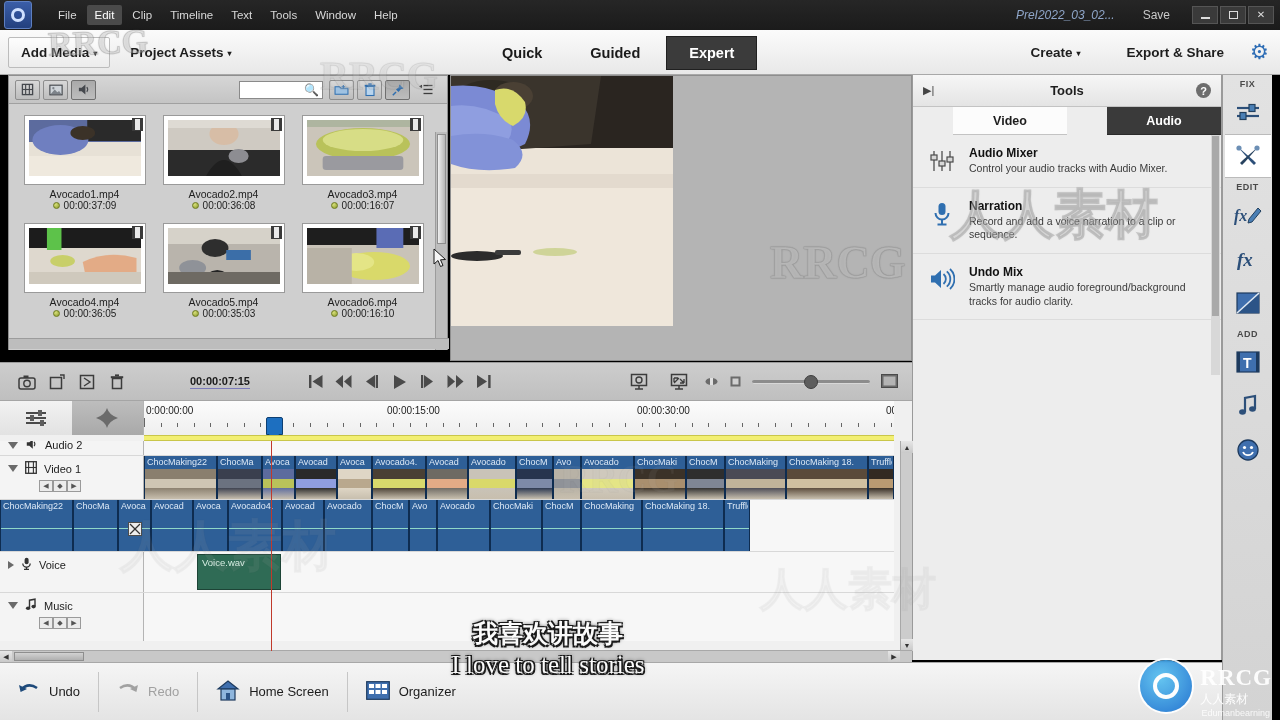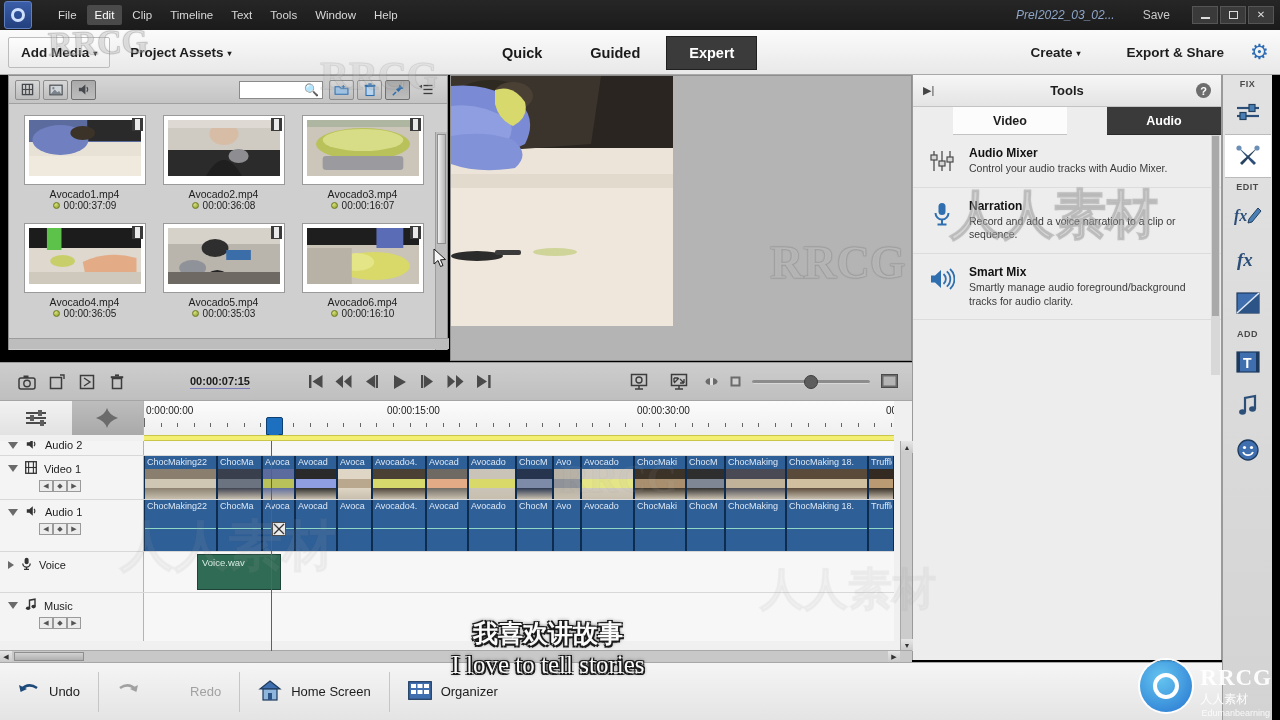--- a/index.html
+++ b/index.html
@@ -347,21 +347,21 @@
   .bottombar {
     position: absolute; bottom: 0; left: 0; width: 1222px; height: 58px;
     background: linear-gradient(#f5f5f5,#e4e4e4); border-top: 1px solid #a8a8a8;
     display: flex; align-items: center;
   }
   .bb-item {
     display: flex; align-items: center; gap: 9px; padding: 0 18px; height: 40px;
   }
   .bb-item + .bb-item { border-left: 1px solid #c6c6c6; }
   .bb-lbl { font-size: 13px; color: #1c1c1c; }
-  .bb-lbl.dim { color: #a1a1a1; margin-left: 42px; }
+  .bb-lbl.dim { color: #a1a1a1; }
 
   
   .subs {
     position: absolute; left: 0; bottom: 40px; width: 1096px;
     text-align: center; z-index: 60; pointer-events: none;
   }
   .sub-cn {
     font-size: 25px; font-weight: bold; color: #fbfbfb;
     font-family: "DejaVu Sans", sans-serif;
     text-shadow: -1.5px -1.5px 0 #1a1a1a, 1.5px -1.5px 0 #1a1a1a,
@@ -725,21 +725,21 @@
     <div class="tool-row">
       <div class="tool-icon">
         <svg width="26" height="24" viewBox="0 0 26 24">
           <path d="M2 8.5 h4 L12 3 v18 L6 15.5 H2 Z" fill="#2f6fb0"></path>
           <path d="M14.5 7 a6.5 6.5 0 0 1 0 10" fill="none" stroke="#2f6fb0" stroke-width="1.8"></path>
           <path d="M17.8 4.4 a10 10 0 0 1 0 15.2" fill="none" stroke="#2f6fb0" stroke-width="1.8"></path>
           <path d="M21 2 a13.5 13.5 0 0 1 0 20" fill="none" stroke="#2f6fb0" stroke-width="1.8"></path>
         </svg>
       </div>
       <div>
-        <div class="tool-title">Smart Mix</div>
+        <div class="tool-title">Undo Mix</div>
         <div class="tool-desc">Smartly manage audio foreground/background tracks for audio clarity.</div>
       </div>
     </div>
     <div class="tools-scroll">
         <i></i>
       </div>
   </div>
 
   <div class="rail">
     <div class="rail-label">FIX</div>
@@ -1097,37 +1097,20 @@
               <div class="thumbstrip" style="background: linear-gradient(rgb(90, 74, 58) 0%, rgb(90, 74, 58) 34%, rgb(208, 192, 160) 34%, rgb(208, 192, 160) 62%, rgb(90, 74, 58) 62%, rgb(200, 191, 174) 100%);"></div>
             </div>
             <div class="clip video" style="left: 724px; width: 26px;">
               <div class="lbl">Truffle</div>
               <div class="thumbstrip" style="background: linear-gradient(rgb(51, 42, 34) 0%, rgb(51, 42, 34) 34%, rgb(185, 154, 114) 34%, rgb(185, 154, 114) 62%, rgb(51, 42, 34) 62%, rgb(200, 191, 174) 100%);"></div>
             </div>
           </div>
       </div>
 
       <div class="track" style="height:52px">
-        <div class="track-head">
-          <div class="th-row">
-            <span class="tri open"></span>
-            <span>
-              <svg width="13" height="12" viewBox="0 0 15 14">
-                  <path d="M2 5 h3 L9 1.5 v11 L5 9 H2 Z" fill="#333"></path>
-                  <path d="M10.5 4.5 a4 4 0 0 1 0 5" fill="none" stroke="#333" stroke-width="1.2"></path>
-                </svg>
-            </span>
-            <span class="th-name">Audio 1</span>
-          </div>
-          <div class="mini-btns">
-            <i>◀</i>
-            <i>◆</i>
-            <i>▶</i>
-          </div>
-        </div>
         <div class="track-body" id="audio1-body">
             <div class="clip audio" style="left: 0px; width: 73px;">
               <div class="lbl">ChocMaking22</div>
               <div class="wave"></div>
             </div>
             <div class="clip audio" style="left: 73px; width: 45px;">
               <div class="lbl">ChocMa</div>
               <div class="wave"></div>
             </div>
             <div class="clip audio" style="left: 118px; width: 33px;">

